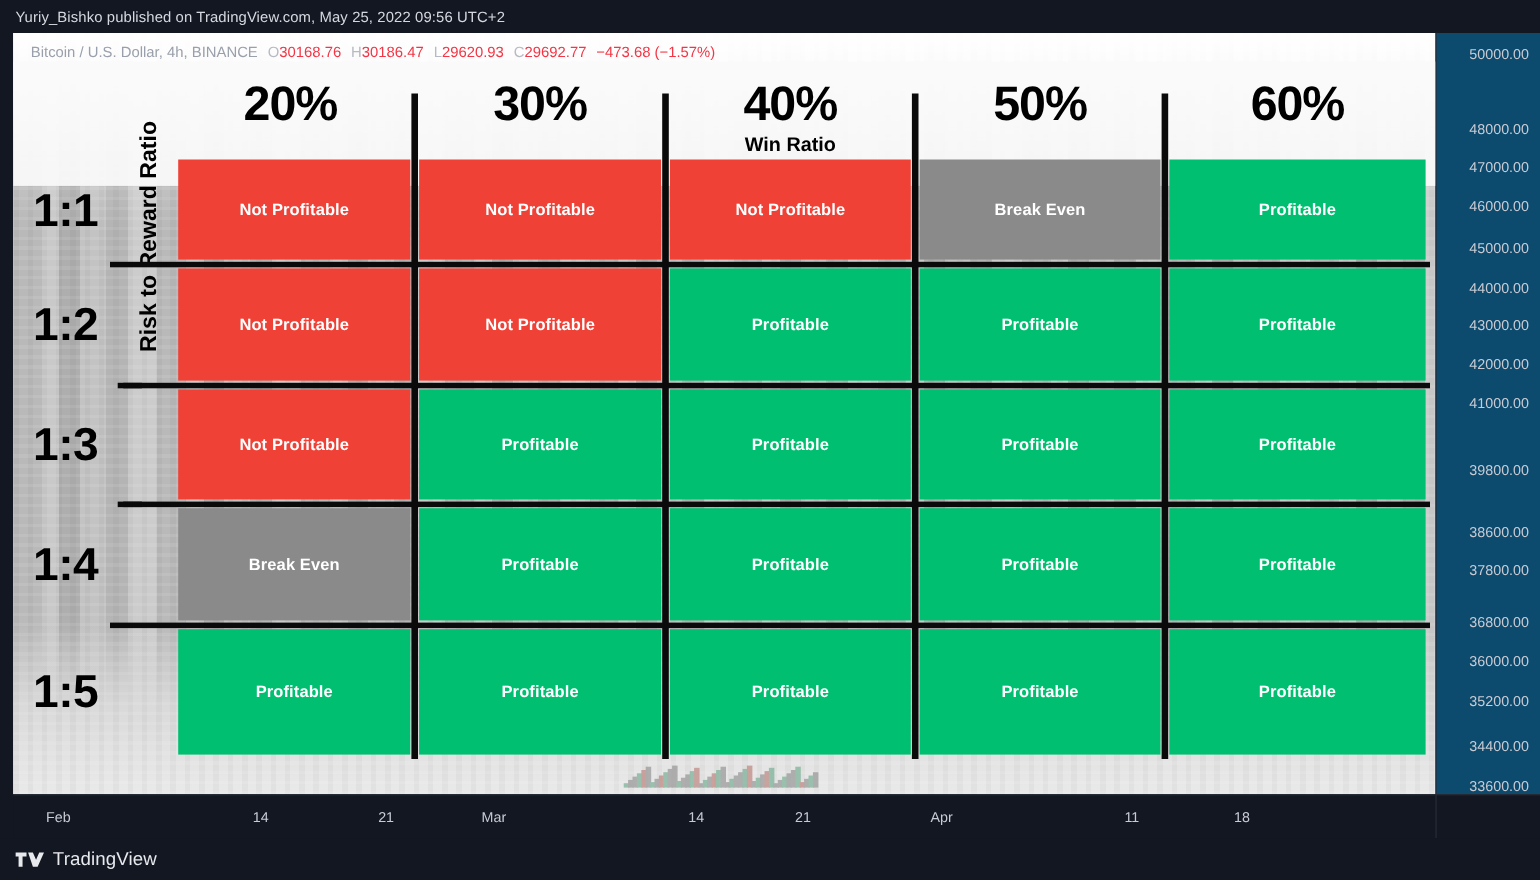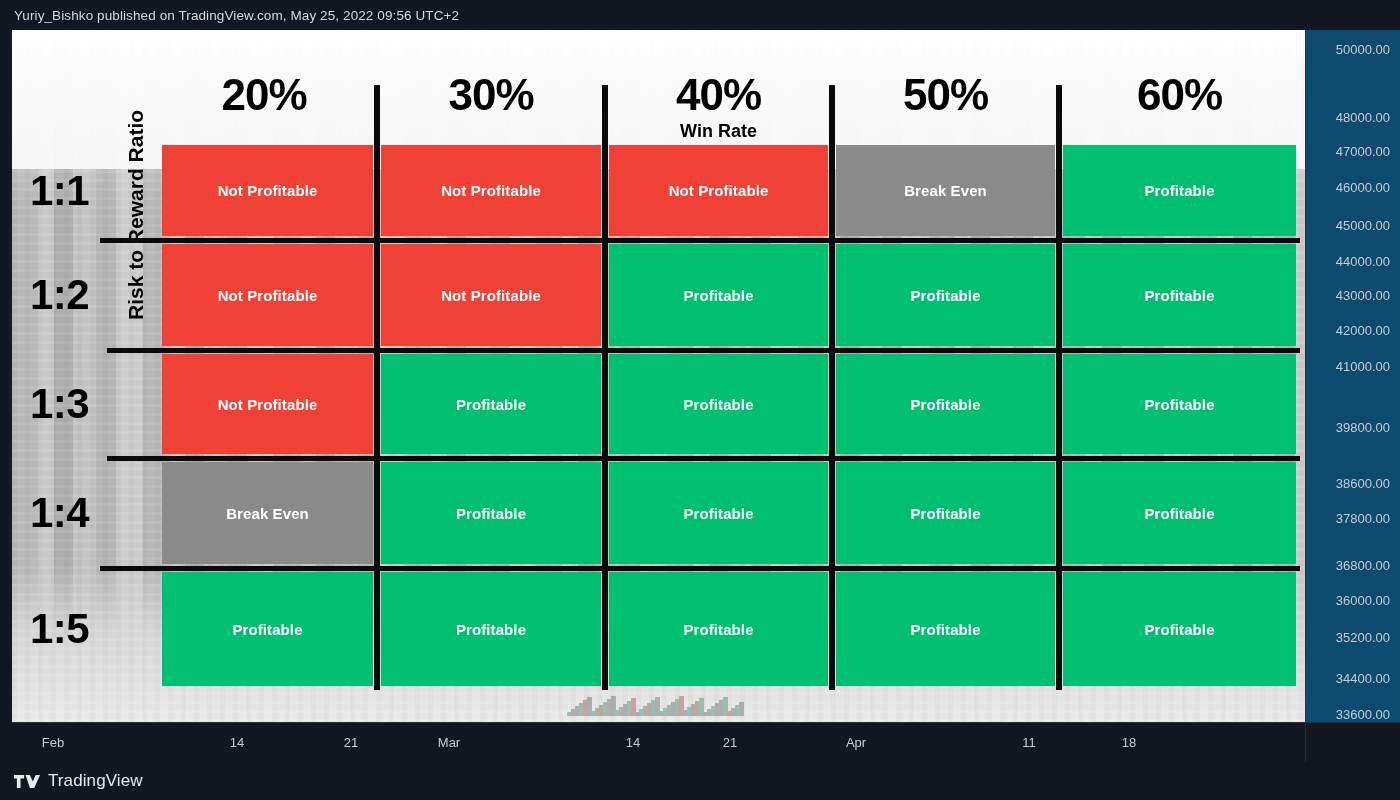--- a/index.html
+++ b/index.html
@@ -197,34 +197,37 @@
         <div class="candle up" style="left: 699px; height: 10px;"></div>
         <div class="candle " style="left: 703px; height: 13px;"></div>
         <div class="candle " style="left: 707px; height: 16px;"></div>
         <div class="candle up" style="left: 711px; height: 19px;"></div>
         <div class="candle dn" style="left: 715px; height: 5px;"></div>
         <div class="candle " style="left: 719px; height: 8px;"></div>
         <div class="candle up" style="left: 723px; height: 11px;"></div>
         <div class="candle " style="left: 727px; height: 14px;"></div>
       </div>
 
+    <div class="legend">
+      <span class="sym">Bitcoin / U.S. Dollar, 4h, BINANCE</span><span class="ohlc-k">O</span><span class="ohlc-v">30168.76</span><span class="ohlc-k">H</span><span class="ohlc-v">30186.47</span><span class="ohlc-k">L</span><span class="ohlc-v">29620.93</span><span class="ohlc-k">C</span><span class="ohlc-v">29692.77</span><span class="chg">−473.68 (−1.57%)</span>
+    </div>
 
     <div class="matrix">
       <div class="hdr-band"></div>
       <div class="axis-title">Risk to Reward Ratio</div>
       <div id="matrix-dyn">
           <div class="col-head" style="left: 139px; width: 226px;">
             <div class="pct">20%</div>
           </div>
           <div class="col-head" style="left: 365px; width: 228px;">
             <div class="pct">30%</div>
           </div>
           <div class="col-head" style="left: 593px; width: 227px;">
             <div class="pct">40%</div>
-            <div class="wr">Win Rate</div>
+            <div class="wr">Win Ratio</div>
           </div>
           <div class="col-head" style="left: 820px; width: 227px;">
             <div class="pct">50%</div>
           </div>
           <div class="col-head" style="left: 1047px; width: 241px;">
             <div class="pct">60%</div>
           </div>
           <div class="vdiv" style="left: 362px; height: 605px;"></div>
           <div class="vdiv" style="left: 590px; height: 605px;"></div>
           <div class="vdiv" style="left: 817px; height: 605px;"></div>

